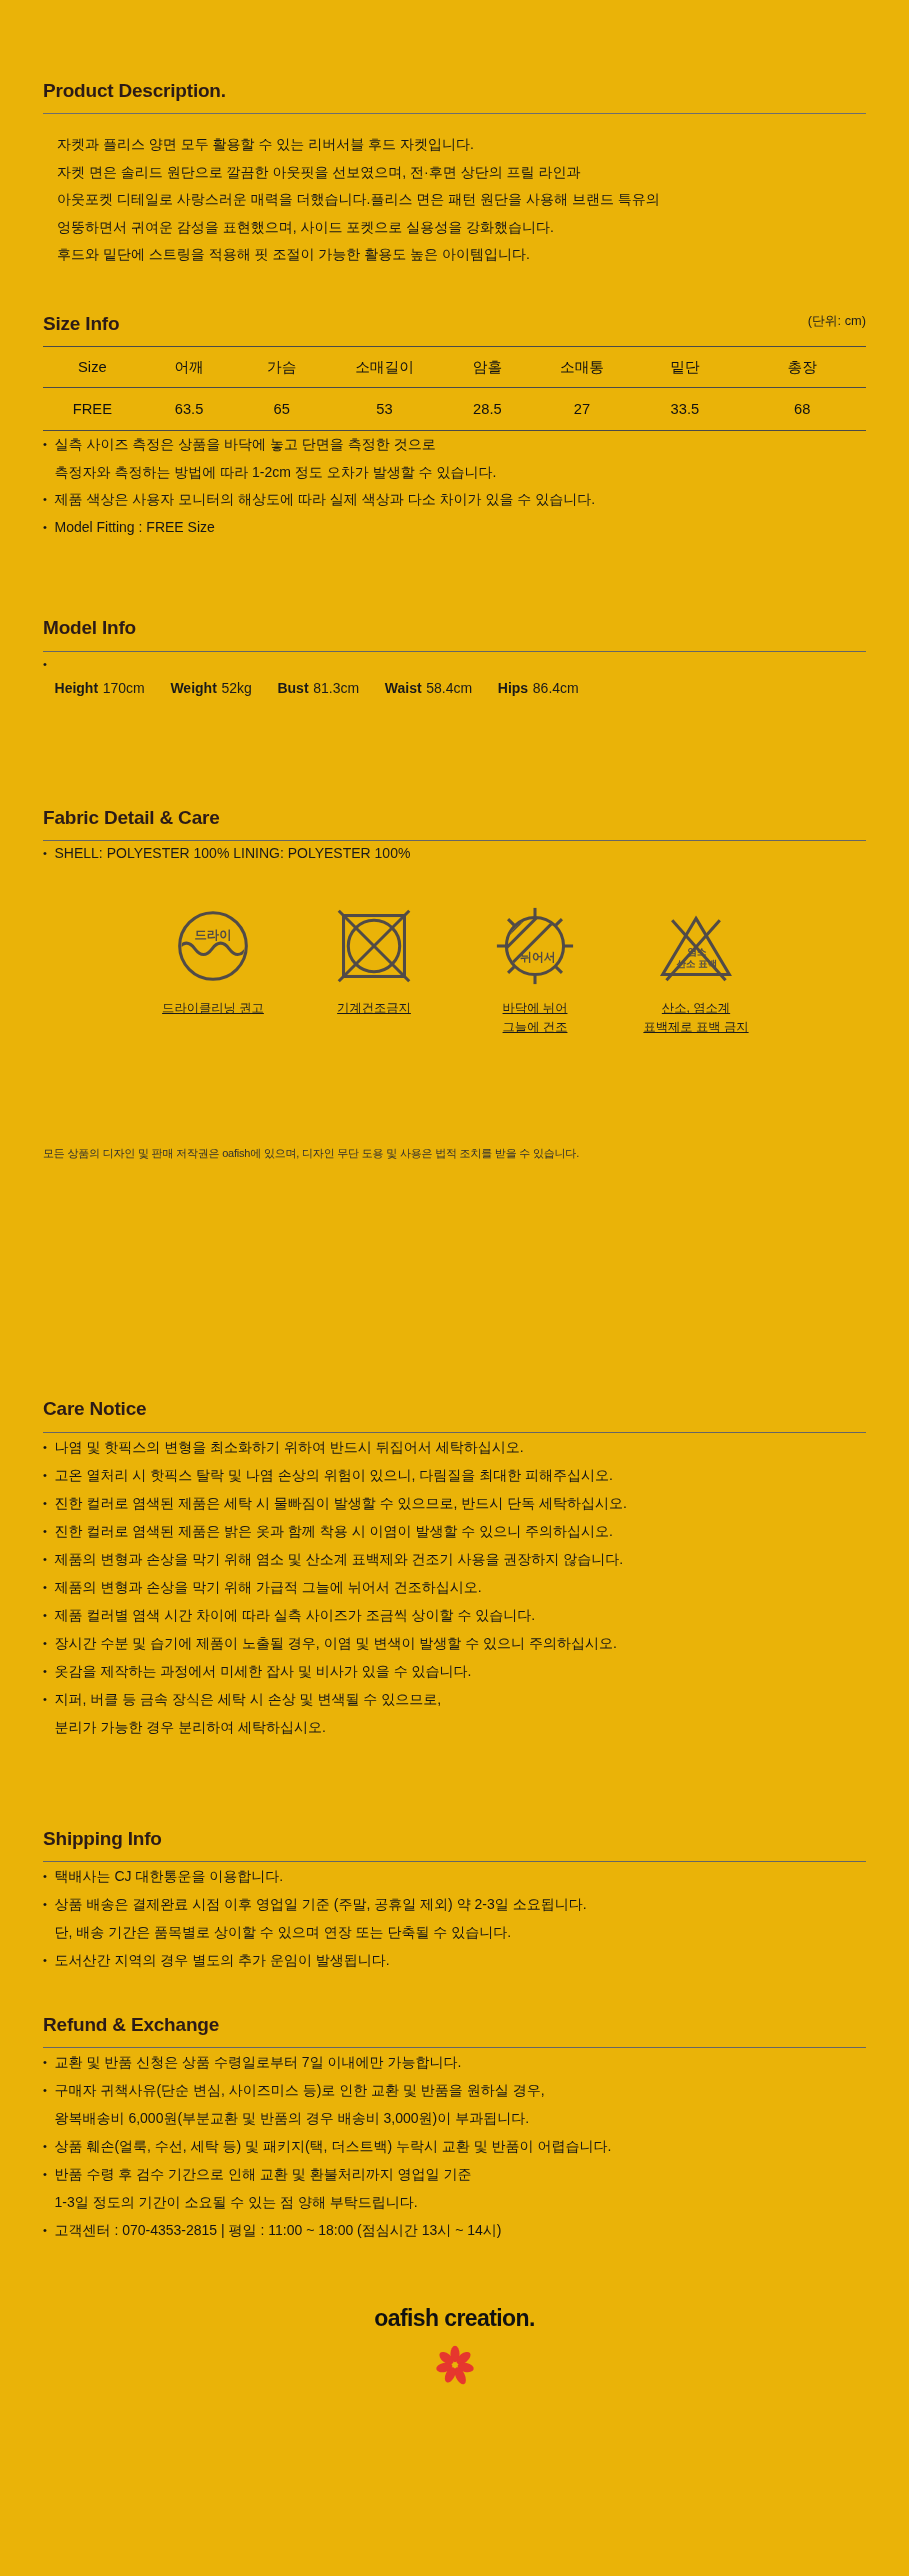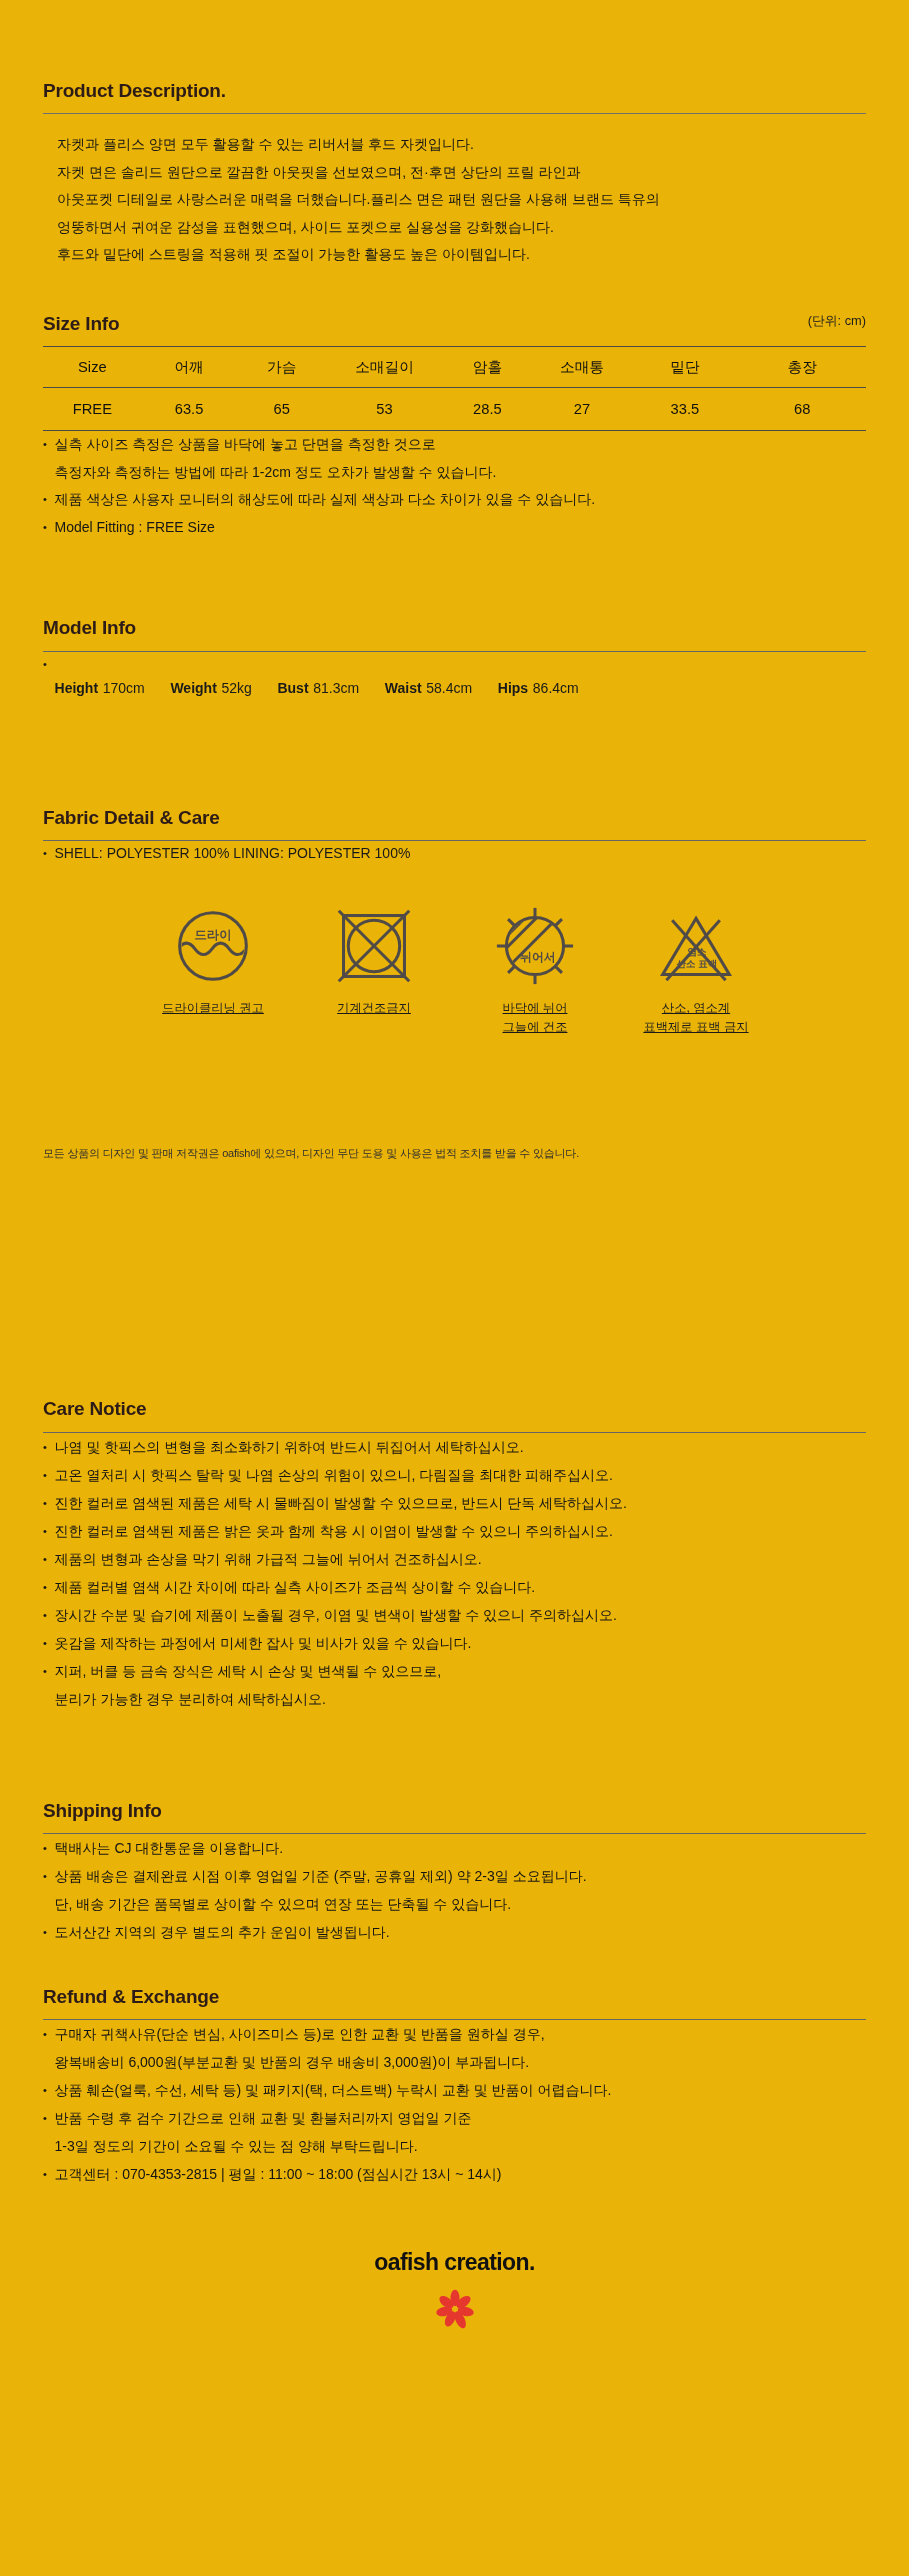--- a/index.html
+++ b/index.html
@@ -240,20 +240,23 @@
       <li>
           <span>고온 열처리 시 핫픽스 탈락 및 나염 손상의 위험이 있으니, 다림질을 최대한 피해주십시오.</span>
         </li>
       <li>
           <span>진한 컬러로 염색된 제품은 세탁 시 물빠짐이 발생할 수 있으므로, 반드시 단독 세탁하십시오.</span>
         </li>
       <li>
           <span>진한 컬러로 염색된 제품은 밝은 옷과 함께 착용 시 이염이 발생할 수 있으니 주의하십시오.</span>
         </li>
       <li>
+          <span>제품의 변형과 손상을 막기 위해 염소 및 산소계 표백제와 건조기 사용을 권장하지 않습니다.</span>
+        </li>
+      <li>
           <span>제품의 변형과 손상을 막기 위해 가급적 그늘에 뉘어서 건조하십시오.</span>
         </li>
       <li>
           <span>제품 컬러별 염색 시간 차이에 따라 실측 사이즈가 조금씩 상이할 수 있습니다.</span>
         </li>
       <li>
           <span>장시간 수분 및 습기에 제품이 노출될 경우, 이염 및 변색이 발생할 수 있으니 주의하십시오.</span>
         </li>
       <li>
           <span>옷감을 제작하는 과정에서 미세한 잡사 및 비사가 있을 수 있습니다.</span>
@@ -279,20 +282,23 @@
       <li>
           <span>도서산간 지역의 경우 별도의 추가 운임이 발생됩니다.</span>
         </li>
     </ul>
   </section>
 
   <section class="sec-refund">
     <h2 class="sec-title">Refund &amp; Exchange</h2>
     <hr class="rule">
     <ul class="bullets notice-list">
+      <li>
+          <span>교환 및 반품 신청은 상품 수령일로부터 7일 이내에만 가능합니다.</span>
+        </li>
       <li>
           <span>구매자 귀책사유(단순 변심, 사이즈미스 등)로 인한 교환 및 반품을 원하실 경우,
 왕복배송비 6,000원(부분교환 및 반품의 경우 배송비 3,000원)이 부과됩니다.</span>
         </li>
       <li>
           <span>상품 훼손(얼룩, 수선, 세탁 등) 및 패키지(택, 더스트백) 누락시 교환 및 반품이 어렵습니다.</span>
         </li>
       <li>
           <span>반품 수령 후 검수 기간으로 인해 교환 및 환불처리까지 영업일 기준
 1-3일 정도의 기간이 소요될 수 있는 점 양해 부탁드립니다.</span>

